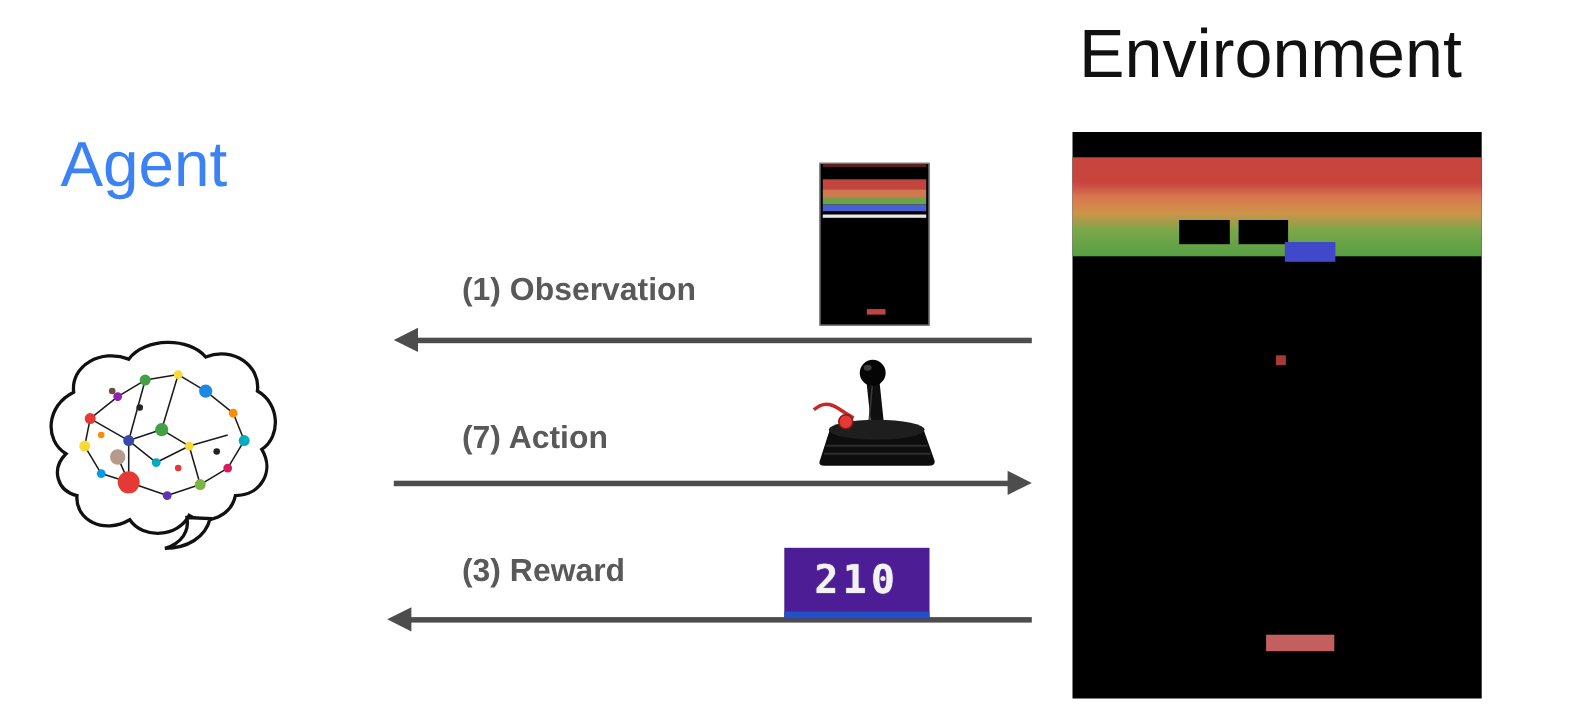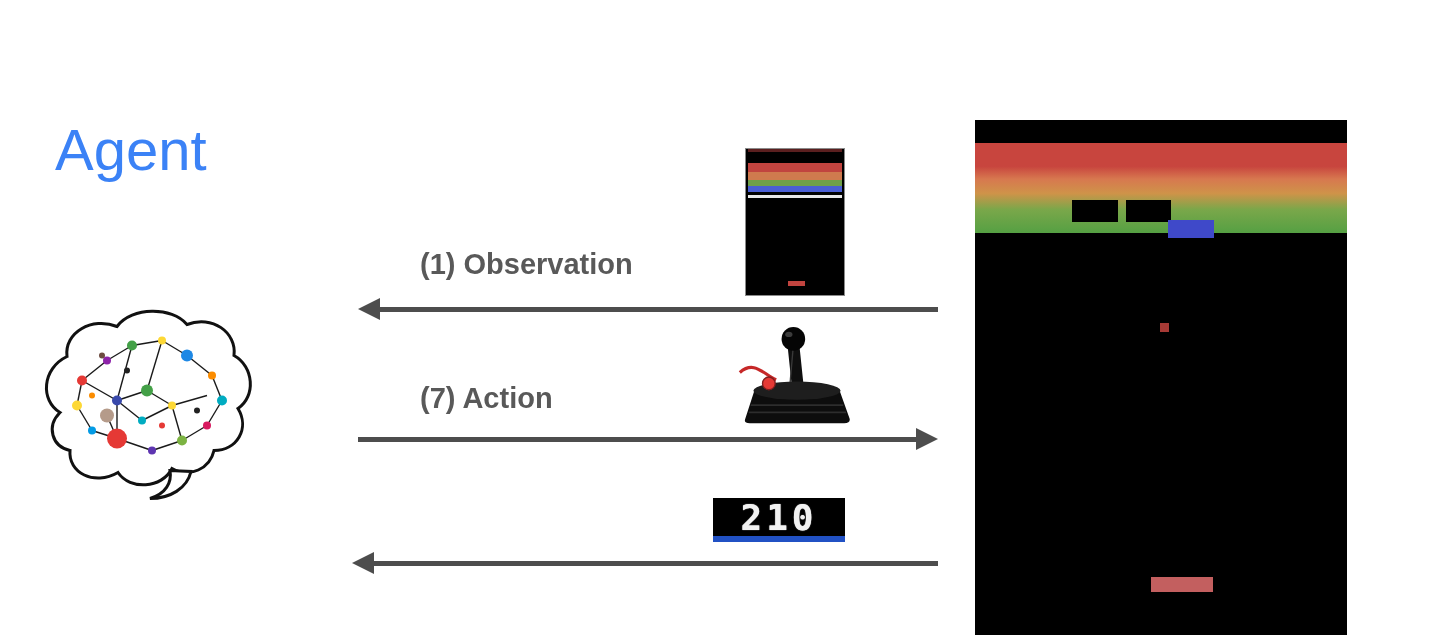--- a/index.html
+++ b/index.html
@@ -85,22 +85,22 @@
     position: absolute;
     left: 42px; top: 132px;
     width: 17px; height: 5px;
     background: #c1443f;
   }
 
   
   .score-box {
     position: absolute;
     left: 713px; top: 498px;
-    width: 132px; height: 44px;
-    background: #000000;
+    width: 132px; height: 64px;
+    background: #4c1d95;
     border-bottom: 6px solid #2151c4;
     display: flex; align-items: center; justify-content: center;
   }
   .score-box span {
     font-family: "DejaVu Sans Mono", monospace;
     font-weight: bold;
     font-size: 36px;
     color: #f2f2f2;
     letter-spacing: 4px;
     text-shadow: 0 0 1px #fff;
@@ -145,20 +145,21 @@
 
   
   .brain-wrap    { position: absolute; left: 22px;  top: 298px; width: 240px; height: 215px; }
   .joystick-wrap { position: absolute; left: 738px; top: 325px; width: 118px; height: 105px; }
 </style>
 </head>
 <body>
 
 <div class="canvas">
 
+  <div class="env-title">Environment</div>
   <div class="agent-title">Agent</div>
 
   <div class="brain-wrap">
     <svg width="240" height="215" viewBox="0 0 240 210">
       <path d="M 38 112 C 18 100, 20 68, 45 56 C 42 32, 70 16, 95 26
                C 110 6, 150 6, 165 24 C 190 14, 215 32, 212 55
                C 232 66, 234 96, 216 108 C 228 128, 215 150, 192 150
                C 188 168, 168 178, 150 168 C 140 188, 108 190, 96 172
                C 72 186, 46 172, 48 150 C 30 146, 24 126, 38 112 Z" fill="#ffffff" stroke="#111" stroke-width="3"></path>
       <path d="M 148 170 C 150 182, 144 193, 128 198 C 148 198, 165 188, 169 171 Z" fill="#ffffff" stroke="#111" stroke-width="3"></path>
@@ -246,20 +247,21 @@
       <circle cx="61" cy="15" r="13" fill="#050505"></circle>
       <ellipse cx="56" cy="10" rx="4" ry="3" fill="#3c3c3c"></ellipse>
       <path d="M 18 72 L 112 72 L 123 103 Q 124 108 117 108 L 13 108 Q 6 108 8 103 Z" fill="#0d0d0d"></path>
       <ellipse cx="65" cy="72" rx="48" ry="10" fill="#1e1e1e"></ellipse>
       <line x1="14" y1="88" x2="116" y2="88" stroke="#2d2d2d" stroke-width="2"></line>
       <line x1="12" y1="96" x2="119" y2="96" stroke="#2d2d2d" stroke-width="2"></line>
       <circle cx="34" cy="64" r="7" fill="#e53935" stroke="#7f1d1d" stroke-width="1.5"></circle>
     </svg>
   </div>
 
+  <div class="arrow-label lbl-reward">(3) Reward</div>
   <div class="arrow left arrow-reward">
     <div class="head"></div>
     <div class="shaft"></div>
   </div>
 
   <div class="score-box">
     <span>210</span>
   </div>
 
   <div class="env-screen">

